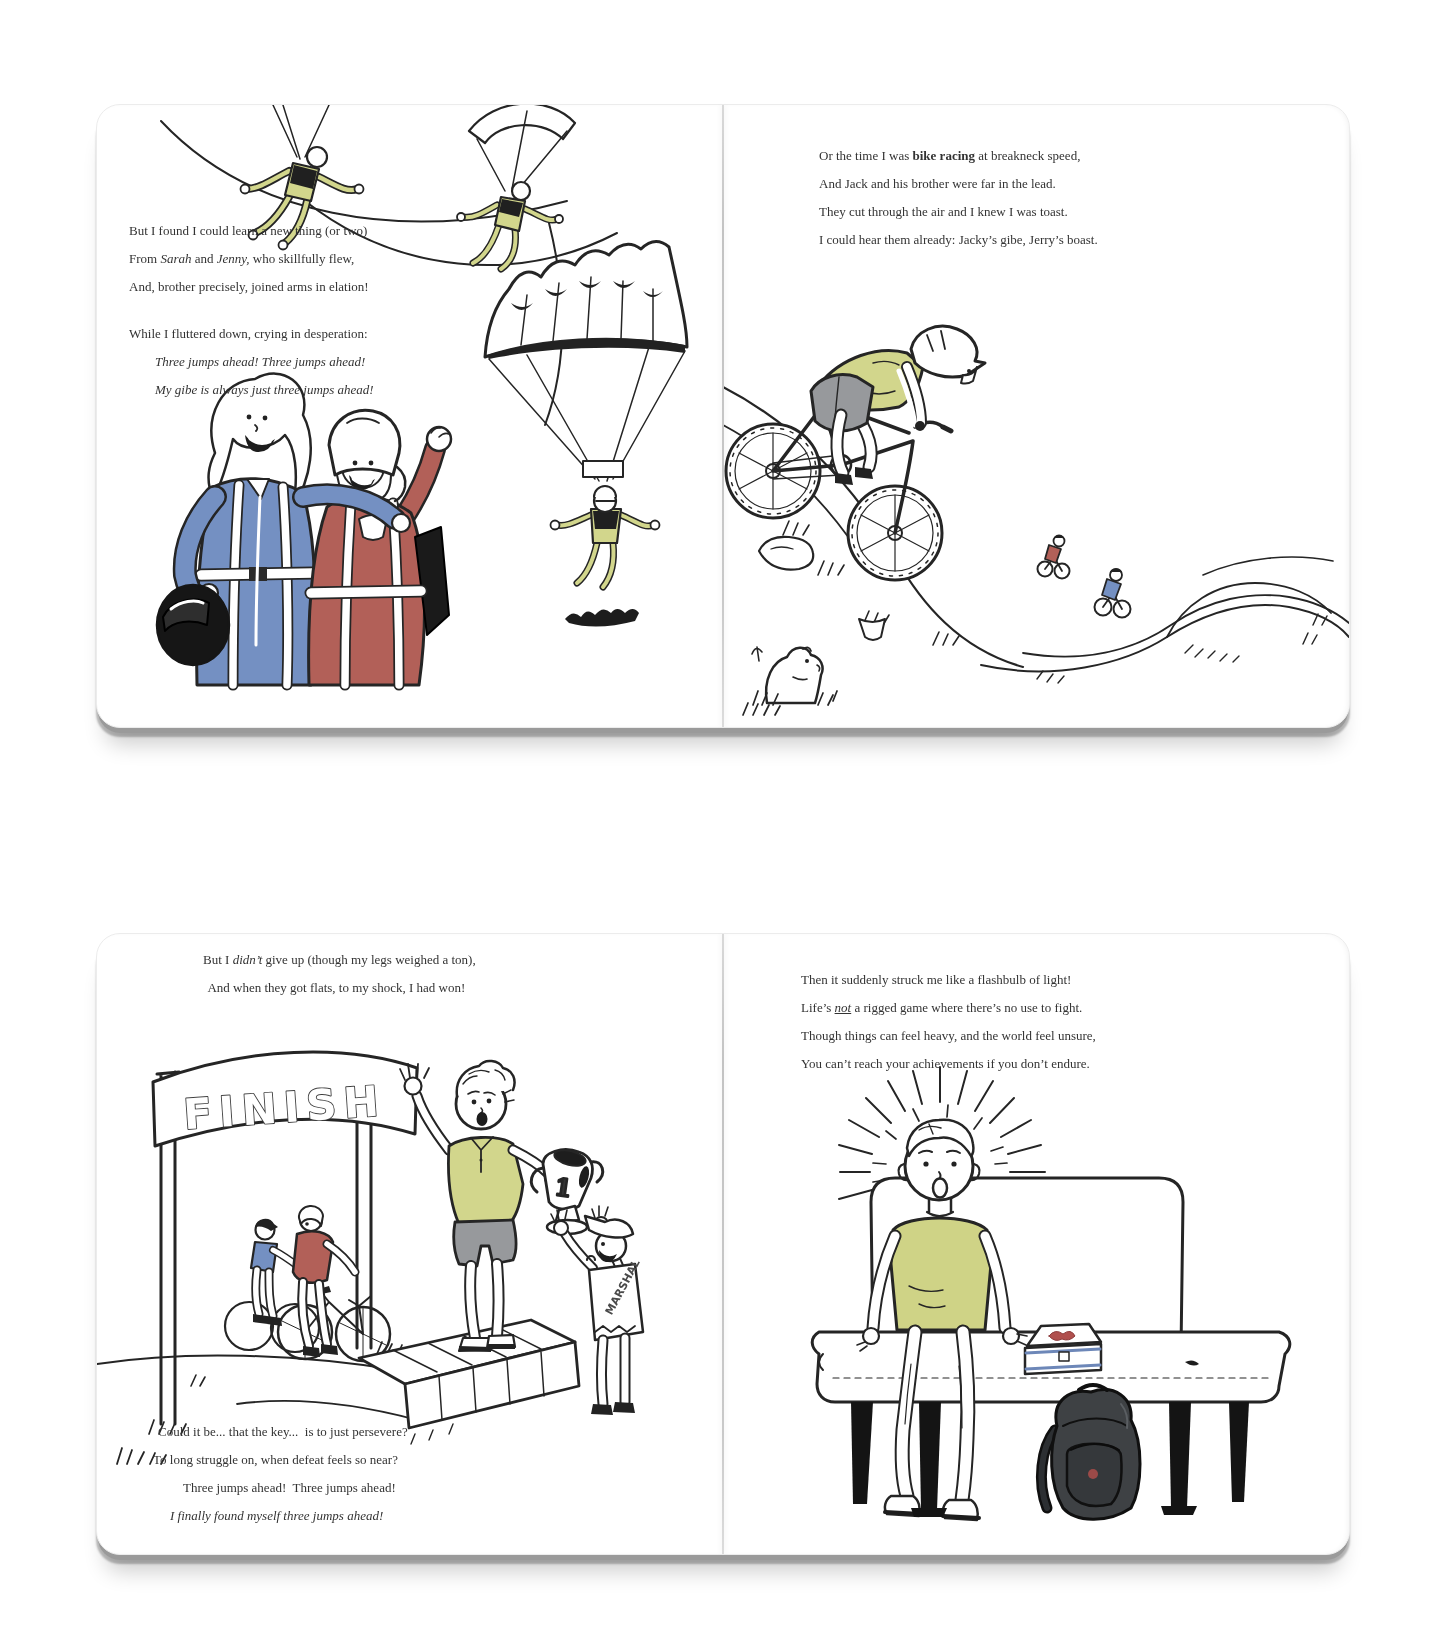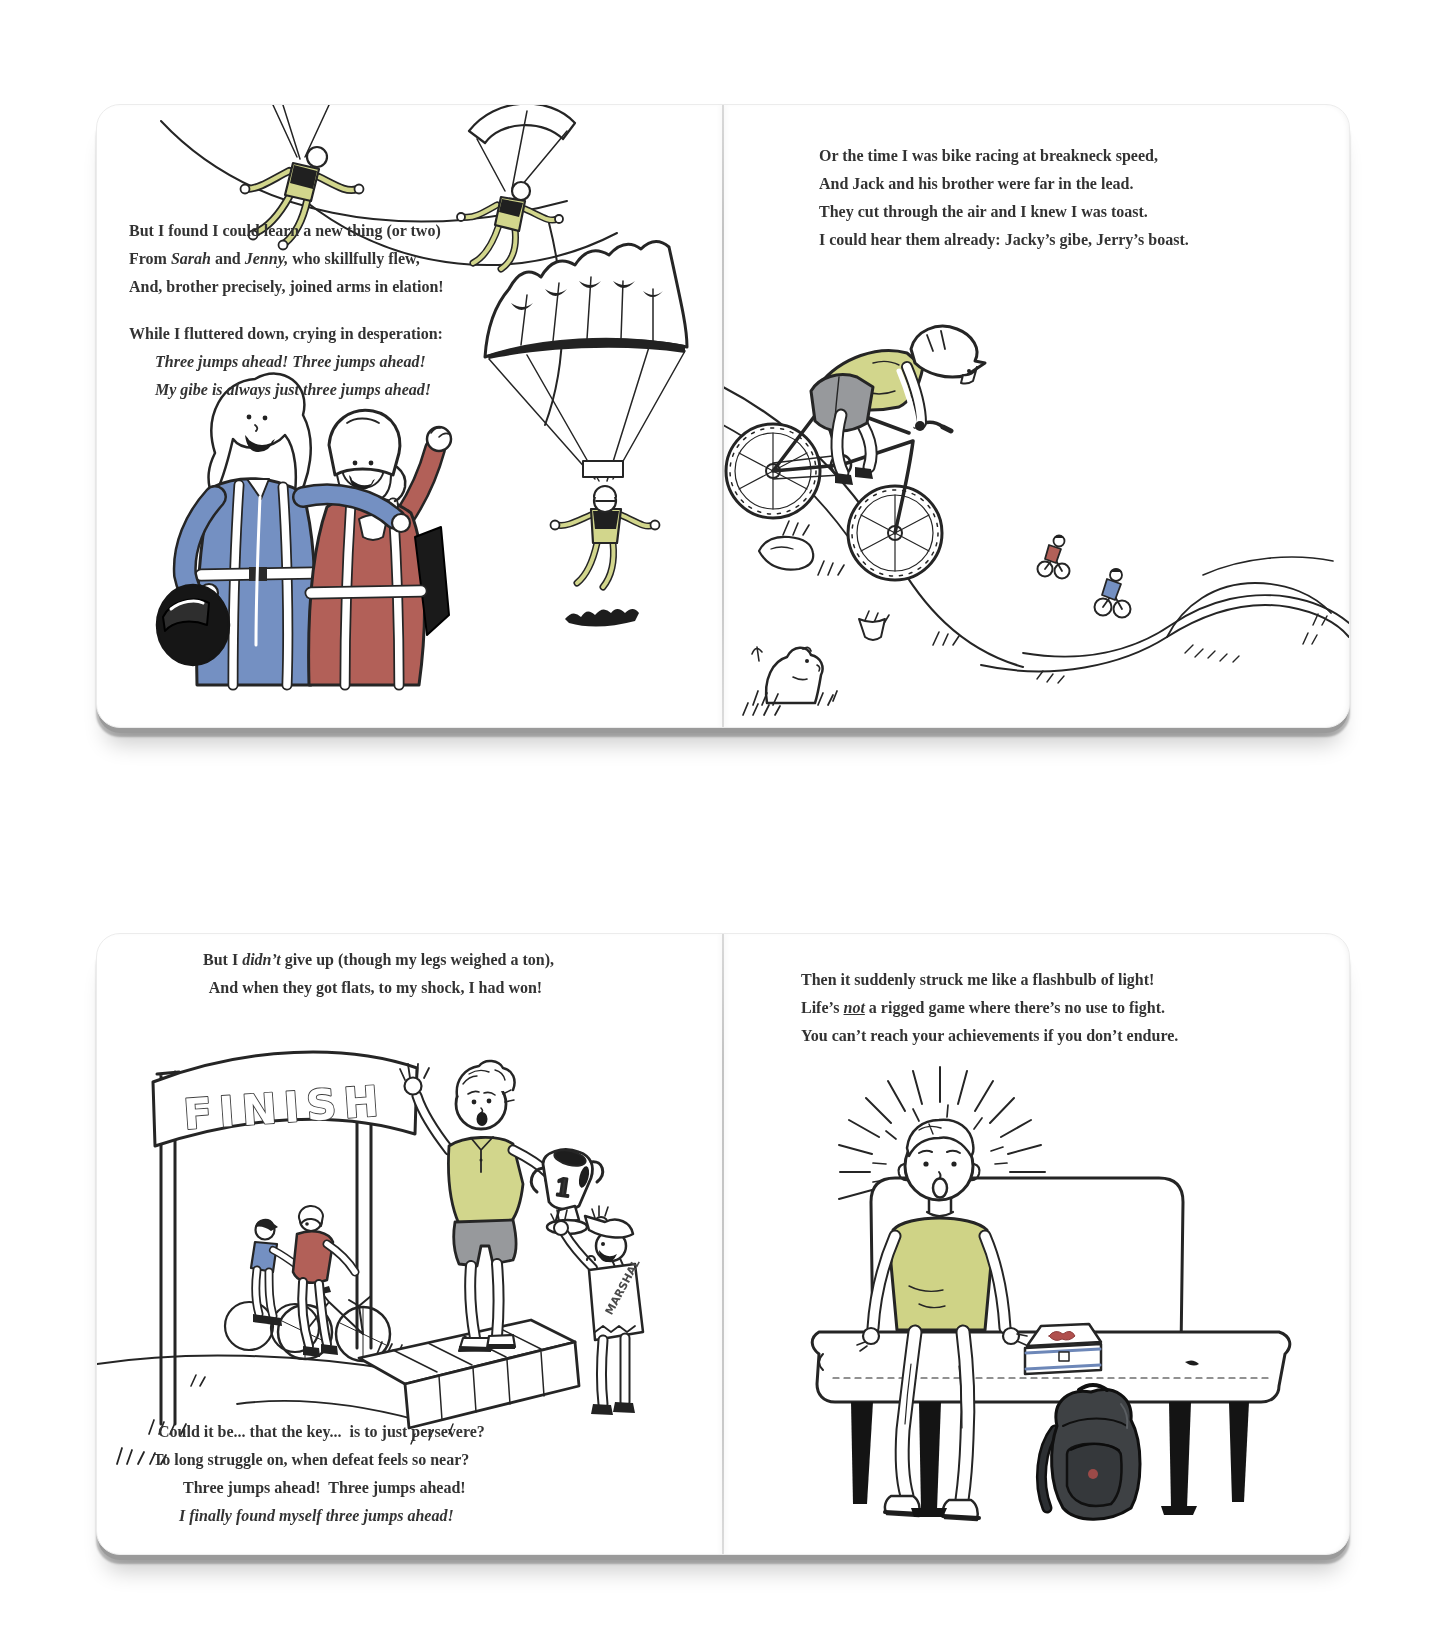--- a/index.html
+++ b/index.html
@@ -10,21 +10,21 @@
                      inset -3px 0 6px -3px rgba(0,0,0,.07);}
   #spread1{top:104px;height:622px;}
   #spread2{top:933px;height:620px;}
   .page{position:absolute;top:0;height:100%;width:626px;overflow:hidden;}
   .page.left{left:0;border-radius:24px 0 0 24px;}
   .page.right{left:626px;border-radius:0 24px 24px 0;}
   .spine{position:absolute;left:625px;top:0;bottom:0;width:2px;z-index:6;
          background:linear-gradient(180deg,#d9d9d9,#c3c3c3 20%,#c9c9c9 80%,#dcdcdc);
          box-shadow:2px 0 4px rgba(0,0,0,.05), -2px 0 4px rgba(0,0,0,.05);}
   .scene{position:absolute;inset:0;width:626px;}
-  .verse{position:absolute;font-size:16px;line-height:28px;color:#333;z-index:3;font-weight:bold;}
+  .verse{position:absolute;font-size:13px;line-height:28px;color:#333;z-index:3;}
   .vline{white-space:pre;}
   .stanza-gap{margin-top:19px;}
   .indent{margin-left:26px;}
   i.u{text-decoration:underline;}
 </style>
 </head>
 <body>
 
 <section class="spread" id="spread1">
 
@@ -408,21 +408,21 @@
       </g>
     </svg>
     <div class="verse" style="left:100px;top:12px;text-align:center;">
       <div class="vline" style="margin-left:6px"><span>But I </span><i>didn’t</i><span> give up (though my legs weighed a ton),</span></div>
       <div class="vline"><span>And when they got flats, to my shock, I had won!</span></div>
     </div>
     <div class="verse" style="left:56px;top:484px;">
       <div class="vline" style="margin-left:5px"><span>Could it be... that the key...  is to just persevere?</span></div>
       <div class="vline"><span>To long struggle on, when defeat feels so near?</span></div>
       <div class="vline" style="margin-left:30px"><span>Three jumps ahead!  Three jumps ahead!</span></div>
-      <div class="vline" style="margin-left:26px"><i>I finally found myself three jumps ahead!</i></div>
+      <div class="vline" style="margin-left:17px"><i>I finally found myself three jumps ahead!</i></div>
     </div>
   </div>
 
   <div class="page right">
     <svg class="scene" viewBox="0 0 626 620">
       <g stroke="#252525" stroke-width="2.5" fill="none" stroke-linecap="round" stroke-linejoin="round">
 
         <g stroke-width="2">
           <path d="M147,238 L117,238 M149,220 L116,211 M156,203 L126,186 M168,189 L143,164 M182,177 L165,147 M199,170 L190,137 M217,168 L217,133 M235,170 L244,137 M252,177 L270,147 M267,189 L291,164 M278,203 L308,186 M285,220 L318,211 M287,238 L322,238 M285,256 L318,265 M149,256 L116,265"></path>
           <path d="M163,230 L150,229 M173,205 L163,197 M196,187 L190,175 M224,183 L225,171 M251,195 L259,184 M268,217 L280,213 M272,230 L284,229 M163,246 L150,248 M272,246 L284,248" stroke-width="1.7"></path>
@@ -494,17 +494,18 @@
           <path d="M348,516 C364,508 382,508 396,516" stroke="#0c0c0c" stroke-width="1.8"></path>
           <circle cx="370" cy="540" r="5" fill="#9c4a48" stroke="none"></circle>
           <path d="M356,456 q14,-10 28,0" stroke="#101010" stroke-width="4"></path>
           <path d="M398,470 q8,10 6,24" stroke="#5a5e62" stroke-width="2"></path>
         </g>
       </g>
     </svg>
     <div class="verse" style="left:78px;top:32px;">
       <div class="vline"><span>Then it suddenly struck me like a flashbulb of light!</span></div>
       <div class="vline"><span>Life’s </span><i class="u">not</i><span> a rigged game where there’s no use to fight.</span></div>
+      <div class="vline"><span>Though things can feel heavy, and the world feel unsure,</span></div>
       <div class="vline"><span>You can’t reach your achievements if you don’t endure.</span></div>
     </div>
   </div>
   <div class="spine"></div>
 </section>
 
 </body></html>

